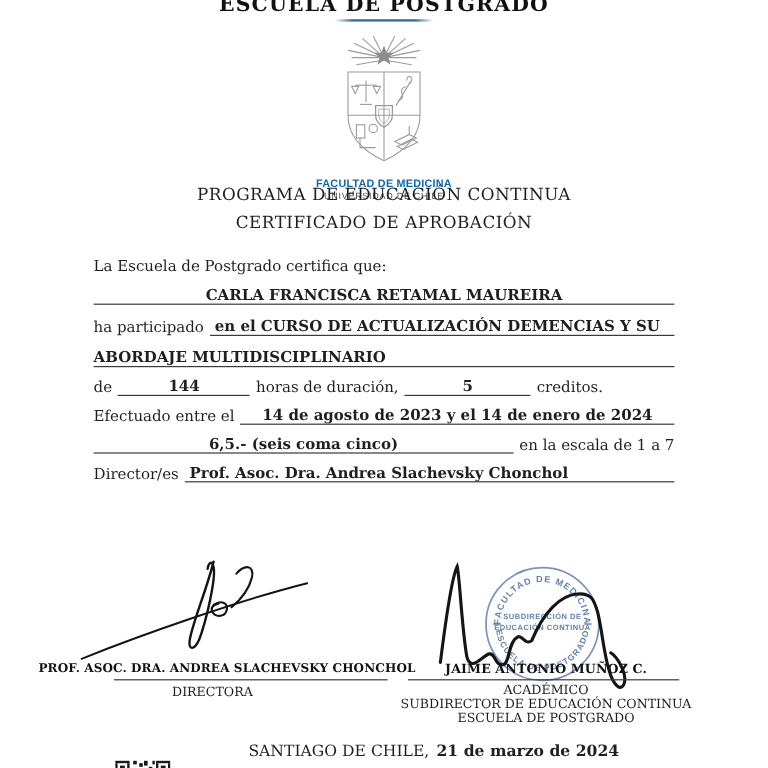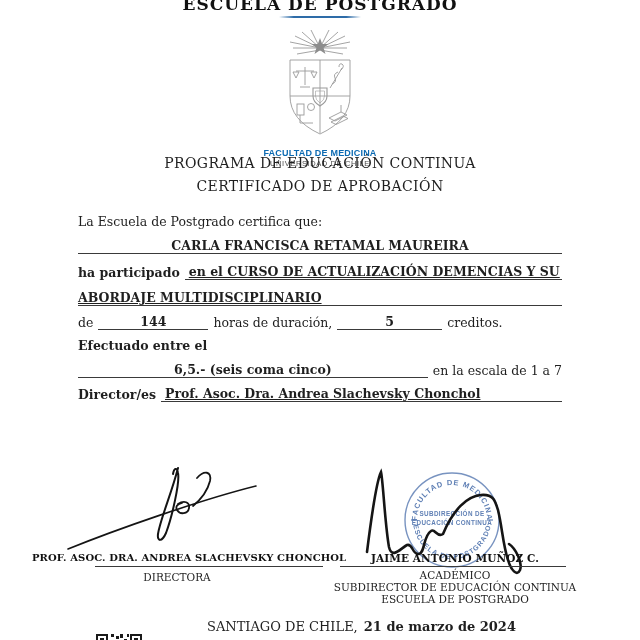--- a/index.html
+++ b/index.html
@@ -31,22 +31,22 @@
   }
   .h-program{position:absolute;top:155px;left:0;width:100%;text-align:center;font-size:14px;letter-spacing:.4px;}
   .h-cert{position:absolute;top:178px;left:0;width:100%;text-align:center;font-size:14px;letter-spacing:.4px;}
   
   .body-block{position:absolute;top:214px;left:78px;width:484px;font-size:12.5px;}
   .row{position:absolute;left:0;width:100%;display:flex;align-items:center;white-space:nowrap;}
   .fill{border-bottom:1px solid #3a3a3a;min-width:0;}
   .fill.grow{flex:1 1 auto;}
   .b{font-weight:bold;}
   .ctr{text-align:center;}
-  .lft{text-align:left;padding-left:4px;text-decoration:underline;}
-  .gap-l{margin-left:5px;} .gap-r{margin-right:5px;font-weight:bold;}
+  .lft{text-align:left;padding-left:4px;}
+  .gap-l{margin-left:5px;} .gap-r{margin-right:5px;}
   
   .sig-svg{position:absolute;}
   .sig-name{
     position:absolute;font-size:10px;font-weight:bold;text-align:center;color:#111;
     letter-spacing:.1px;white-space:nowrap;
   }
   .sig-line{position:absolute;height:1px;background:#3a3a3a;}
   .sig-title{
     position:absolute;font-size:10.5px;text-align:center;color:#1f1f1f;white-space:nowrap;
   }
@@ -148,20 +148,21 @@
     <div class="row" style="top:100px">
       <span>de</span>
       <span class="fill ctr b gap-l gap-r" style="width:110px">144</span>
       <span>horas de duración,</span>
       <span class="fill ctr b gap-l gap-r" style="width:105px">5</span>
       <span>creditos.</span>
     </div>
 
     <div class="row" style="top:124px">
       <span class="gap-r">Efectuado entre el</span>
+      <span class="fill grow ctr b">14 de agosto de 2023 y el 14 de enero de 2024</span>
     </div>
 
     <div class="row" style="top:148px">
       <span class="fill grow ctr b">6,5.- (seis coma cinco)</span>
       <span class="gap-l">en la escala de 1 a 7</span>
     </div>
 
     <div class="row" style="top:172px">
       <span class="gap-r">Director/es</span>
       <span class="fill grow lft b">Prof. Asoc. Dra. Andrea Slachevsky Chonchol</span>

